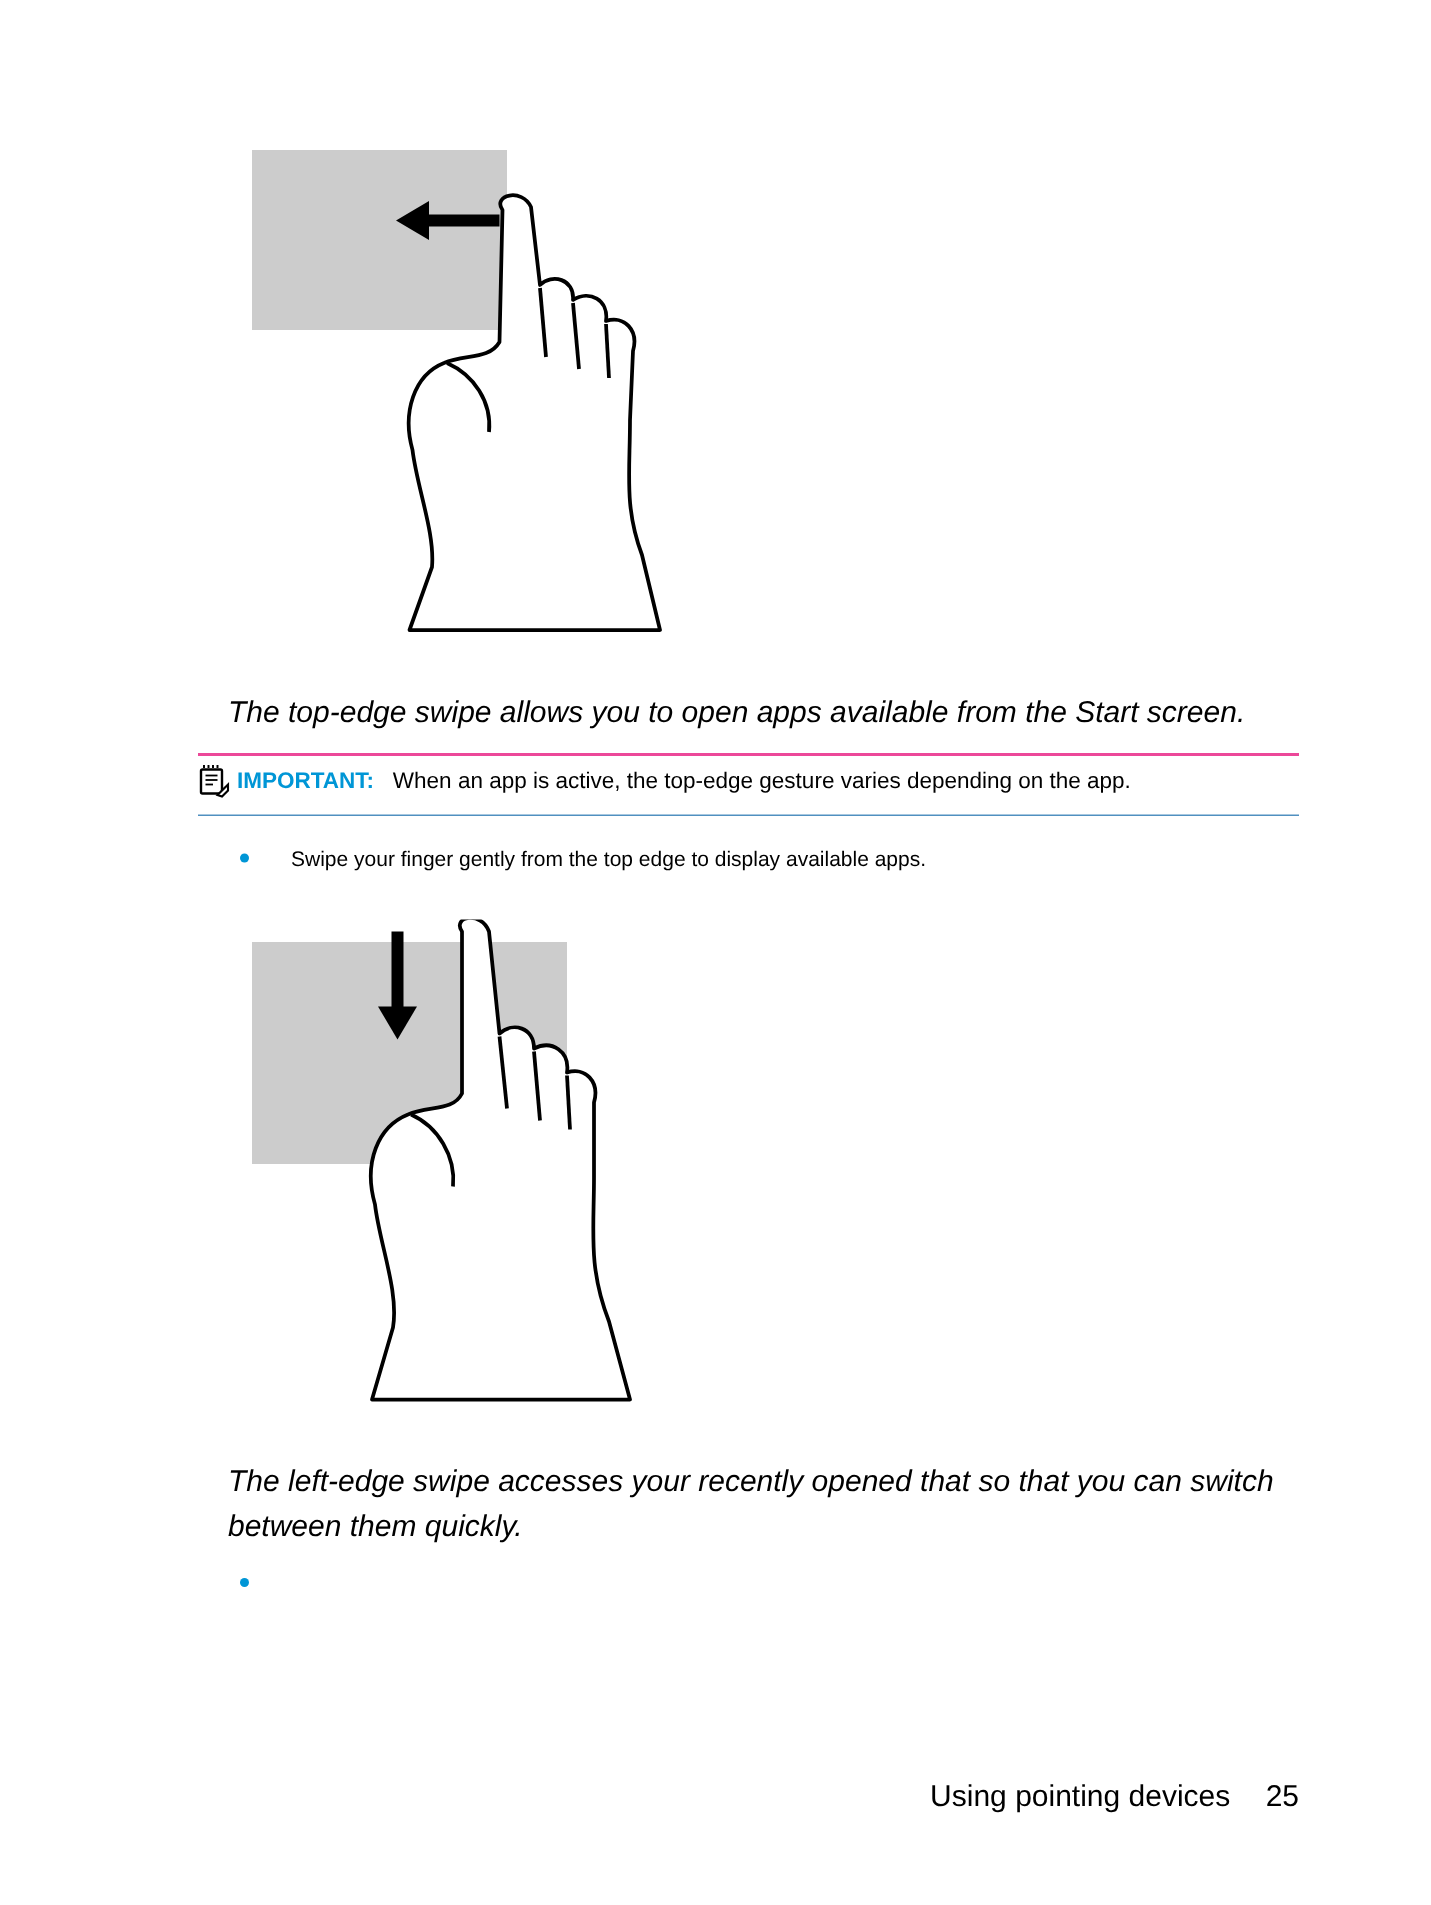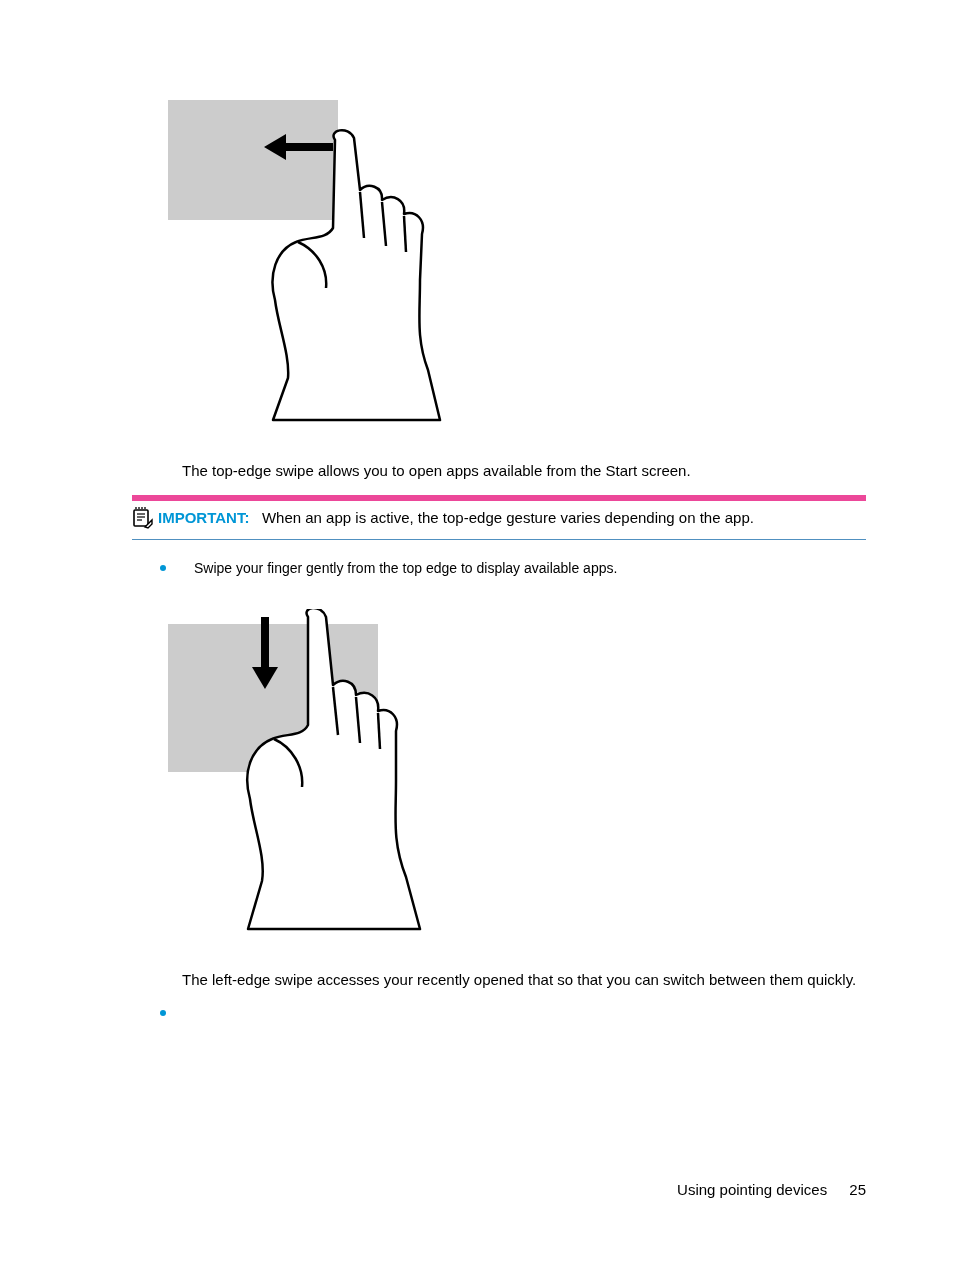--- a/index.html
+++ b/index.html
@@ -26,29 +26,30 @@
       display: block;
     }
     .section-heading {
       color: #0096d6;
       font-size: 19px;
       font-weight: bold;
       margin-bottom: 18px;
       margin-top: 8px;
     }
     .body-text {
-      font-size: 15px;
-      margin-left: 94px;
+      font-size: 20px;
+      margin-left: 64px;
       margin-bottom: 12px;
       line-height: 1.5;
+      font-style: italic;
     }
     .important-box {
       margin-left: 44px;
       margin-right: 0;
-      border-top: 6px solid #ec4899;
+      border-top: 2px solid #ec4899;
       border-bottom: 1px solid #5090c0;
       padding: 6px 0 6px 0;
       display: flex;
       align-items: flex-start;
       margin-bottom: 18px;
     }
     .important-icon-wrap {
       width: 26px;
       flex-shrink: 0;
       padding-top: 0;
@@ -77,23 +78,23 @@
       position: absolute;
       left: 2px;
       top: 7px;
       width: 6px;
       height: 6px;
       background: #0096d6;
       border-radius: 50%;
     }
     .footer {
       position: absolute;
-      bottom: 72px;
+      bottom: 60px;
       right: 88px;
-      font-size: 15px;
+      font-size: 20px;
     }
     .footer-text {
       margin-right: 18px;
     }
   </style>
 </head>
 <body>
 
 <div class="page-content">
 

